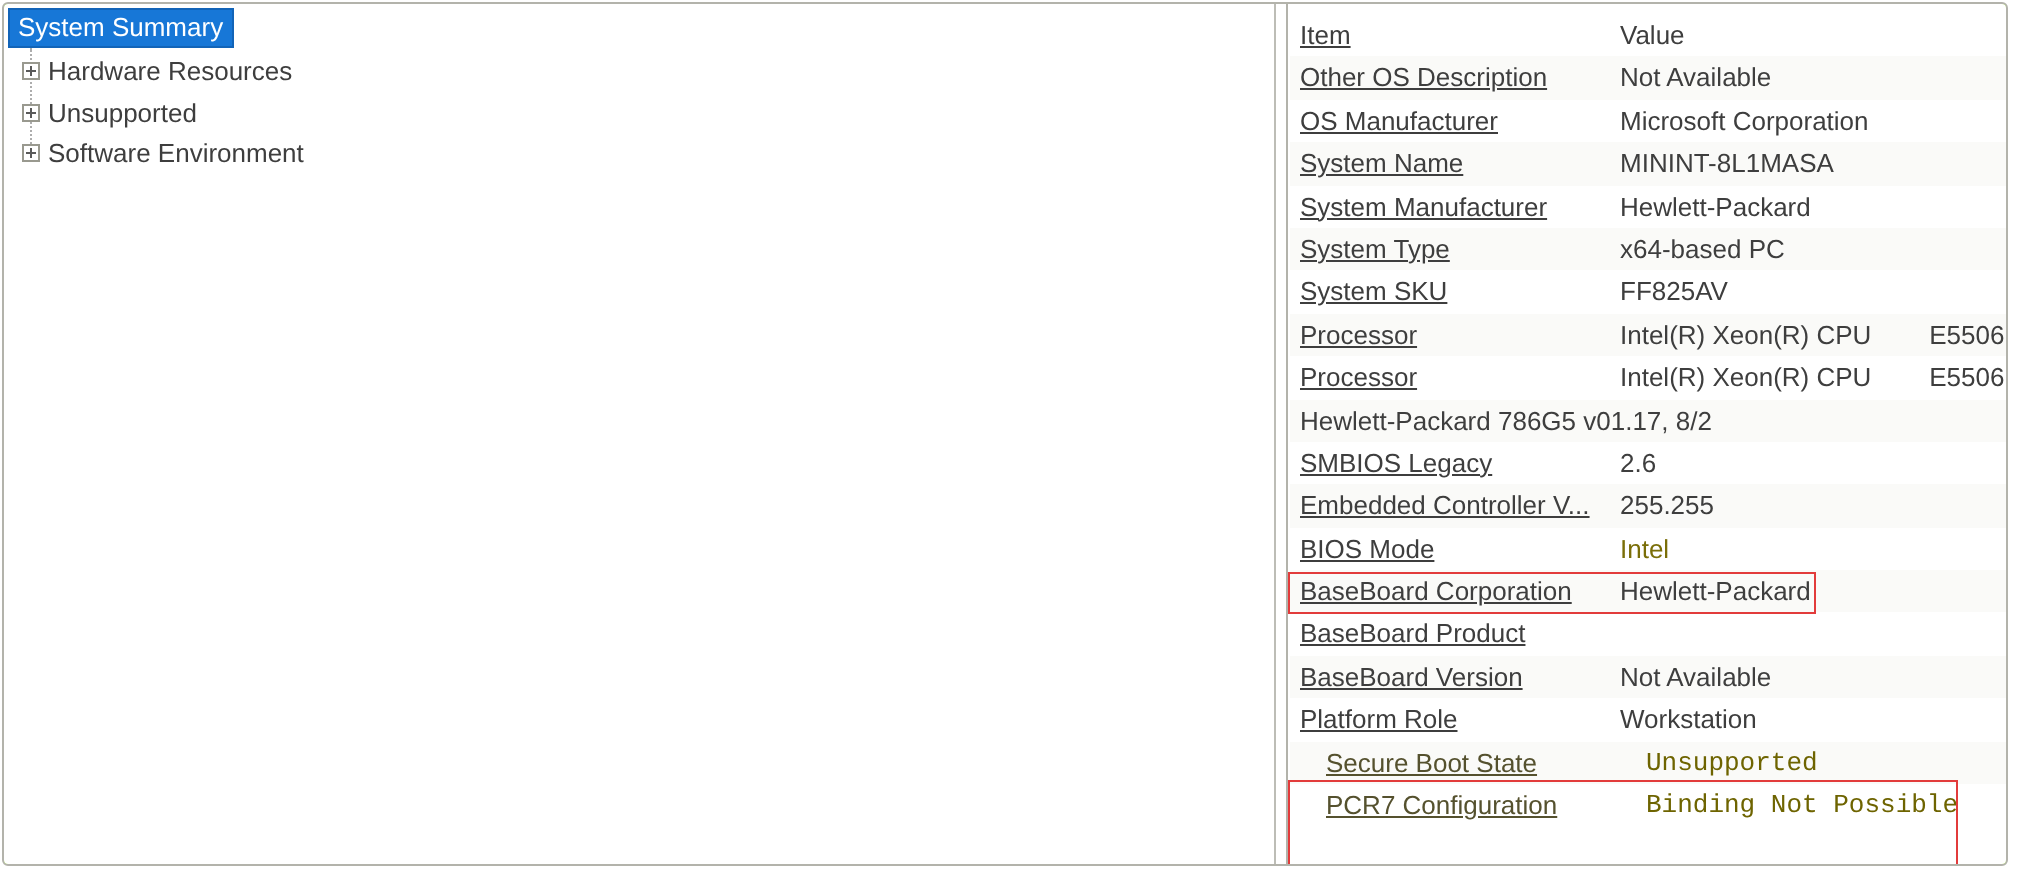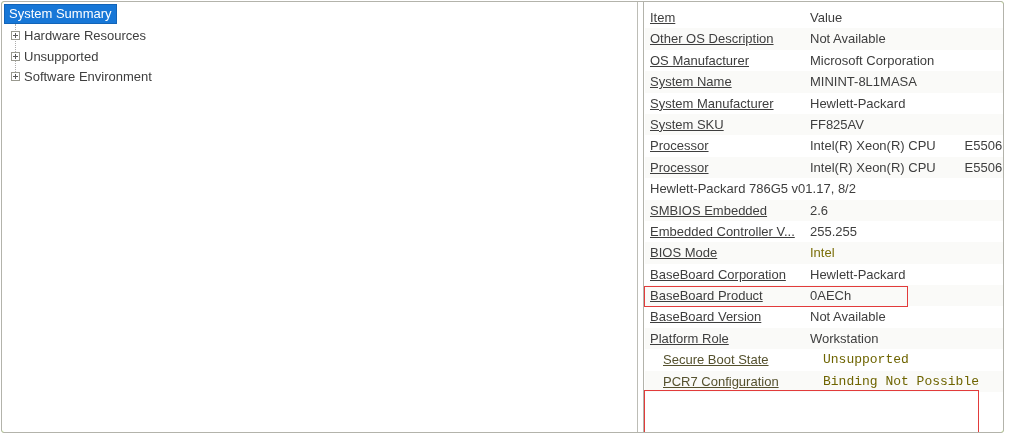--- a/index.html
+++ b/index.html
@@ -87,53 +87,56 @@
         </div>
         <div class="row">
           <div class="cell-item">System Name</div>
           <div class="cell-value">MININT-8L1MASA</div>
         </div>
         <div class="row">
           <div class="cell-item">System Manufacturer</div>
           <div class="cell-value">Hewlett-Packard</div>
         </div>
         <div class="row">
+          <div class="cell-item">System Type</div>
+          <div class="cell-value">x64-based PC</div>
+        </div>
+        <div class="row">
           <div class="cell-item">System SKU</div>
           <div class="cell-value">FF825AV</div>
         </div>
         <div class="row">
           <div class="cell-item">Processor</div>
           <div class="cell-value">Intel(R) Xeon(R) CPU        E5506  @</div>
         </div>
         <div class="row">
           <div class="cell-item">Processor</div>
           <div class="cell-value">Intel(R) Xeon(R) CPU        E5506  @</div>
         </div>
         <div class="row">
           <div class="cell-value">Hewlett-Packard 786G5 v01.17, 8/2</div>
         </div>
         <div class="row">
-          <div class="cell-item">SMBIOS Embedded</div>
+          <div class="cell-item">SMBIOS Legacy</div>
           <div class="cell-value">2.6</div>
         </div>
         <div class="row">
           <div class="cell-item">Embedded Controller V...</div>
           <div class="cell-value">255.255</div>
         </div>
         <div class="row warn-value">
           <div class="cell-item">BIOS Mode</div>
           <div class="cell-value">Intel</div>
         </div>
         <div class="row">
           <div class="cell-item">BaseBoard Corporation</div>
           <div class="cell-value">Hewlett-Packard</div>
         </div>
         <div class="row">
           <div class="cell-item">BaseBoard Product</div>
-          <div class="cell-value">0AECh</div>
         </div>
         <div class="row">
           <div class="cell-item">BaseBoard Version</div>
           <div class="cell-value">Not Available</div>
         </div>
         <div class="row">
           <div class="cell-item">Platform Role</div>
           <div class="cell-value">Workstation</div>
         </div>
         <div class="row warn-row">

